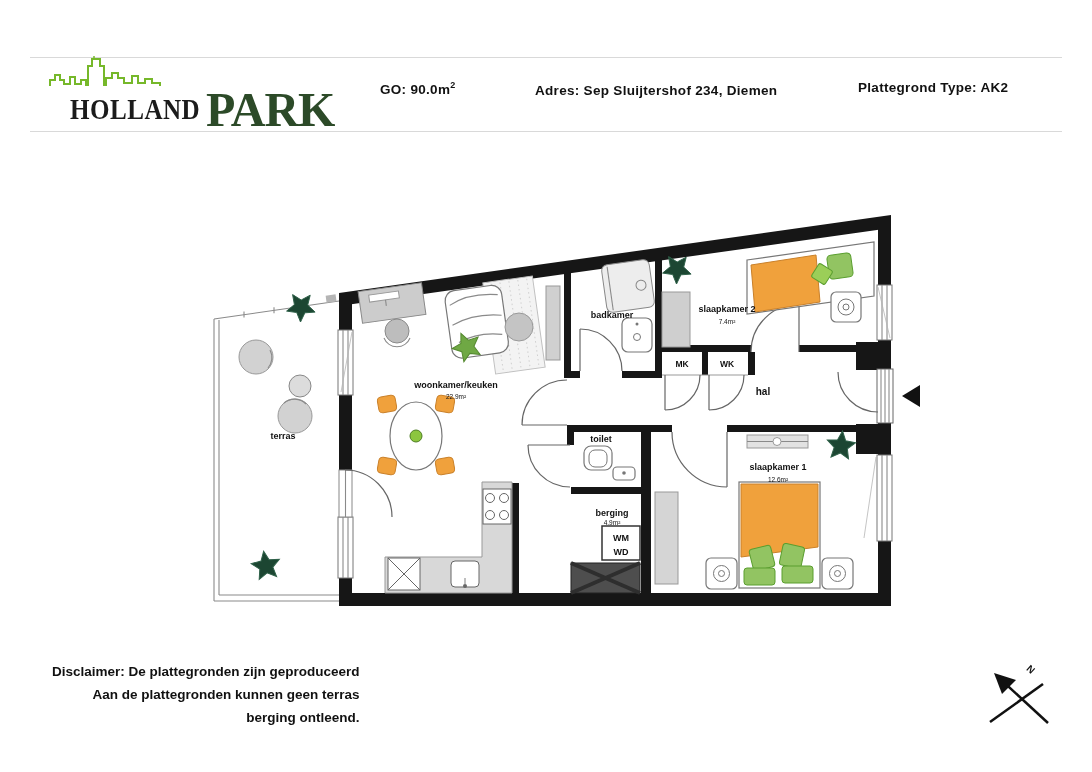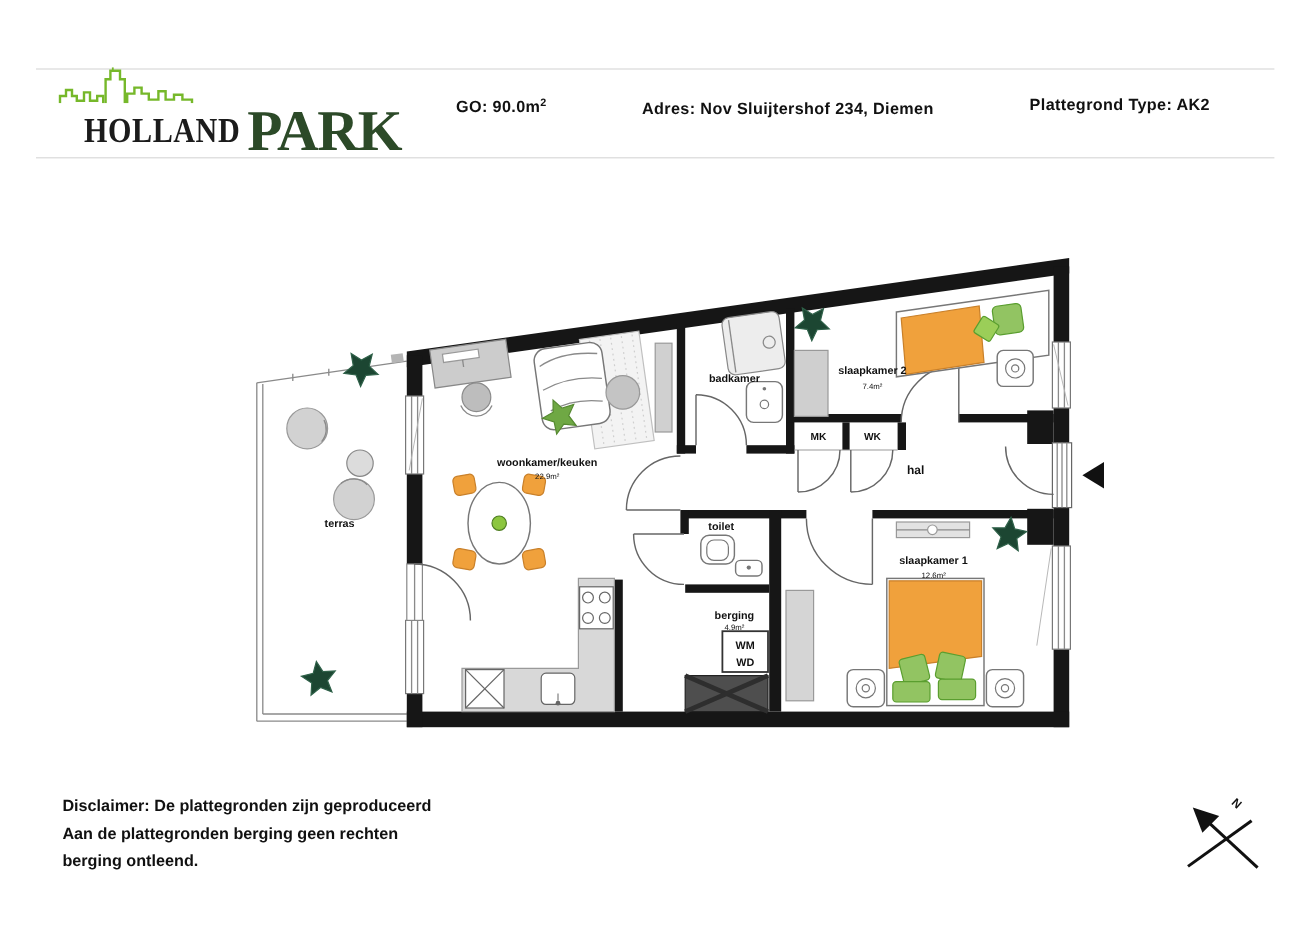--- a/index.html
+++ b/index.html
@@ -11,21 +11,21 @@
   .hdr-line{line-height:22px;}
   
   .logo{position:absolute;left:46px;top:58px;width:230px;height:68px;}
   .logo-words{position:absolute;left:0;top:24px;white-space:nowrap;margin-left:24px;}
   .logo-holland{font-family:"Liberation Serif",serif;font-weight:bold;font-size:27px;
                 letter-spacing:.5px;color:#1b1b1b;display:inline-block;transform:scale(.93,1.08);transform-origin:left bottom;}
   .logo-park{font-family:"Liberation Serif",serif;font-weight:bold;font-size:48px;
              color:#2c4a28;display:inline-block;margin-left:-4px;vertical-align:-6px;letter-spacing:-1px;}
   .skyline{position:absolute;left:2px;top:-2px;}
   
-  .disclaimer{position:absolute;left:52px;top:660px;font-size:13.5px;font-weight:bold;line-height:23px;}
+  .disclaimer{position:absolute;left:52px;top:660px;font-size:13.5px;font-weight:bold;line-height:23px;text-align:right;}
   
   svg text{font-family:"Liberation Sans",sans-serif;fill:#111;}
   .room-label{font-size:9px;font-weight:600;text-anchor:middle;}
   .room-area{font-size:6.5px;font-weight:400;text-anchor:middle;}
   .closet-label{font-size:8.5px;font-weight:600;text-anchor:middle;}
   .wm-label{font-size:9px;font-weight:600;text-anchor:middle;}
   .wall{fill:#161616;stroke:none;}
   .thin{stroke:#8a8a8a;stroke-width:1.1;fill:none;}
   .door{stroke:#666;stroke-width:1.2;fill:none;}
   .furn{stroke:#777;stroke-width:1.2;fill:#fff;}
@@ -46,21 +46,21 @@
   </svg>
   <div class="logo-words">
     <span class="logo-holland">HOLLAND</span><span class="logo-park">PARK</span>
   </div>
 </div>
 
 <div class="hdr-text" style="left:380px;top:80px">
   <span>GO: 90.0m</span><span class="sup">2</span>
 </div>
 <div class="hdr-text hdr-line" style="left:535px;top:80px">
-  <div>Adres: Nov Sluijtershof 234, Diemen</div>
+  <div>Adres: Sep Sluijtershof 234, Diemen</div>
 </div>
 <div class="hdr-text" style="left:858px;top:80px">Plattegrond Type: AK2</div>
 
 <svg width="1092" height="772" viewBox="0 0 1092 772" style="position:absolute;left:0;top:0">
   <defs>
     <path id="plant" d="M14.1 5.1 L3.9 5.8 L-0.5 15 L-4.3 5.5 L-14.4 4.1 L-6.6 -2.4 L-8.4 -12.4 L0.2 -7 L9.2 -11.8 L6.7 -1.9 Z"></path>
   </defs>
 
   <g>
     <line class="thin" x1="214" y1="319" x2="214" y2="601"></line>
@@ -325,15 +325,15 @@
   <g>
     <line x1="997" y1="676" x2="1048" y2="723" stroke="#111" stroke-width="2.5"></line>
     <line x1="990" y1="722" x2="1043" y2="684" stroke="#111" stroke-width="2.5"></line>
     <polygon points="994,673 1016,680 1002,694" fill="#111"></polygon>
     <text x="1031" y="673" font-size="10" font-weight="bold" text-anchor="middle" transform="rotate(42 1031 669)">N</text>
   </g>
 </svg>
 
 <div class="disclaimer">
   <div>Disclaimer: De plattegronden zijn geproduceerd</div>
-  <div>Aan de plattegronden berging geen rechten</div>
+  <div>Aan de plattegronden kunnen geen terras</div>
   <div>berging ontleend.</div>
 </div>
 
 </body></html>

